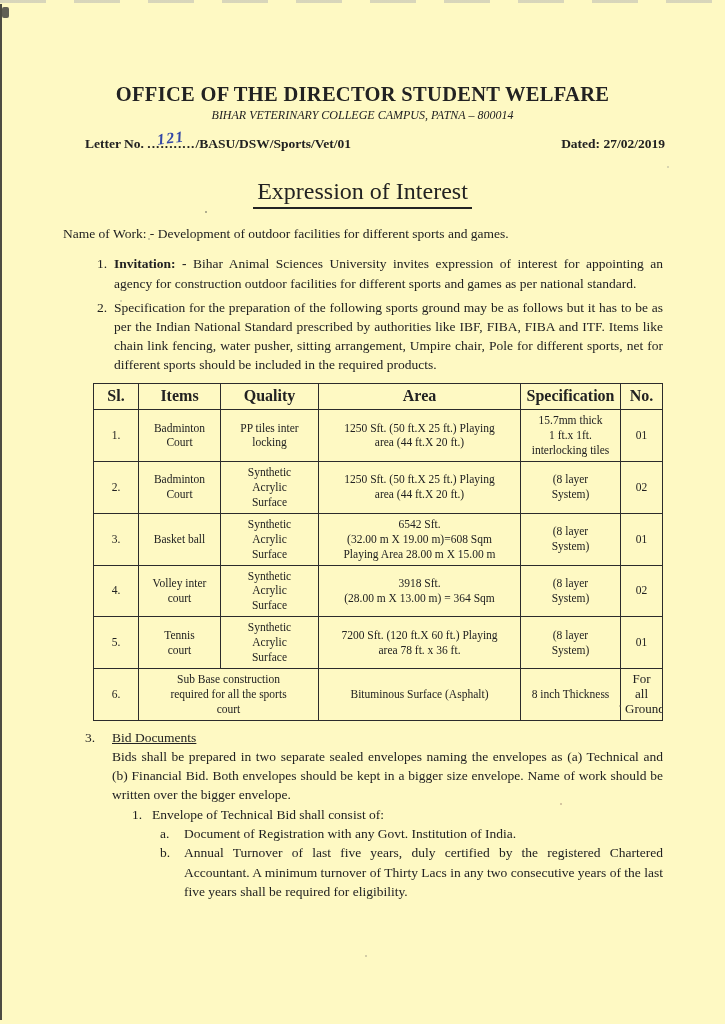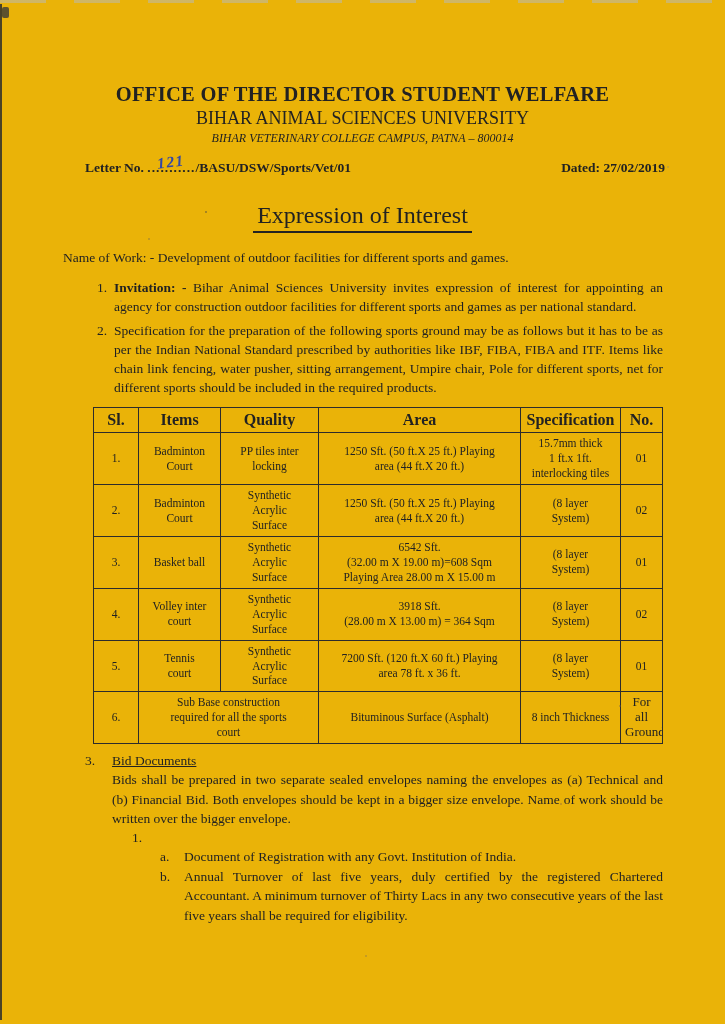--- a/index.html
+++ b/index.html
@@ -1,20 +1,20 @@
 <!DOCTYPE html>
 <html><head>
 <meta charset="utf-8">
 <style>
   html,body{margin:0;padding:0;background:#e9e9e7;}
   .page{
     position:relative;
     width:725px;height:1024px;
     margin:0 auto;
-    background:#eab308;
+    background:#fef9c3;
     font-family:"Liberation Serif","DejaVu Serif",serif;
     color:#222;
     overflow:hidden;
   }
   
   .edge-left{position:absolute;left:0;top:4px;width:2px;height:1016px;background:#2e2e2c;opacity:.85;}
   .edge-top{position:absolute;left:0;top:0;width:100%;height:3px;
     background:repeating-linear-gradient(90deg,#b9b9b4 0 46px,transparent 46px 74px);
     opacity:.55;}
   .corner-blob{position:absolute;left:2px;top:7px;width:7px;height:11px;background:#3a3a38;border-radius:2px;opacity:.8;}
@@ -69,21 +69,20 @@
 
 <div class="page">
 
   <div class="edge-top"></div>
   <div class="edge-left"></div>
   <div class="corner-blob"></div>
   <div class="speckles"></div>
 
   <div class="header">
     <div class="h-office">OFFICE OF THE DIRECTOR STUDENT WELFARE</div>
-    <div class="h-univ">BIHAR ANIMAL SCIENCES UNIVERSITY</div>
     <div class="h-campus">BIHAR VETERINARY COLLEGE CAMPUS, PATNA – 800014</div>
   </div>
 
   <div class="letter-row">
     <div class="letter-no">
       <span>Letter No. </span><span class="dots">...........</span><span class="hand" style="color: rgb(51, 71, 166);">121</span><span>/BASU/DSW/Sports/Vet/01</span>
     </div>
     <div class="dated">Dated: 27/02/2019</div>
   </div>
 
@@ -203,20 +202,21 @@
   </table>
 
   <div class="bid">
     <div class="bid-head">
       <span class="num">3.</span>
       <span class="hd">Bid Documents</span>
     </div>
     <div class="bid-para">Bids shall be prepared in two separate sealed envelopes naming the envelopes as (a) Technical and (b) Financial Bid. Both envelopes should be kept in a bigger size envelope. Name of work should be written over the bigger envelope.</div>
     <div class="sub-head">
       <span class="num">1.</span>
+      <span>Envelope of Technical Bid shall consist of:</span>
     </div>
     <div class="sub-items">
       <div class="sub-item">
         <span class="num">a.</span>
         <span class="txt">Document of Registration with any Govt. Institution of India.</span>
       </div>
       <div class="sub-item">
         <span class="num">b.</span>
         <span class="txt">Annual Turnover of last five years, duly certified by the registered Chartered Accountant. A minimum turnover of Thirty Lacs in any two consecutive years of the last five years shall be required for eligibility.</span>
       </div>

